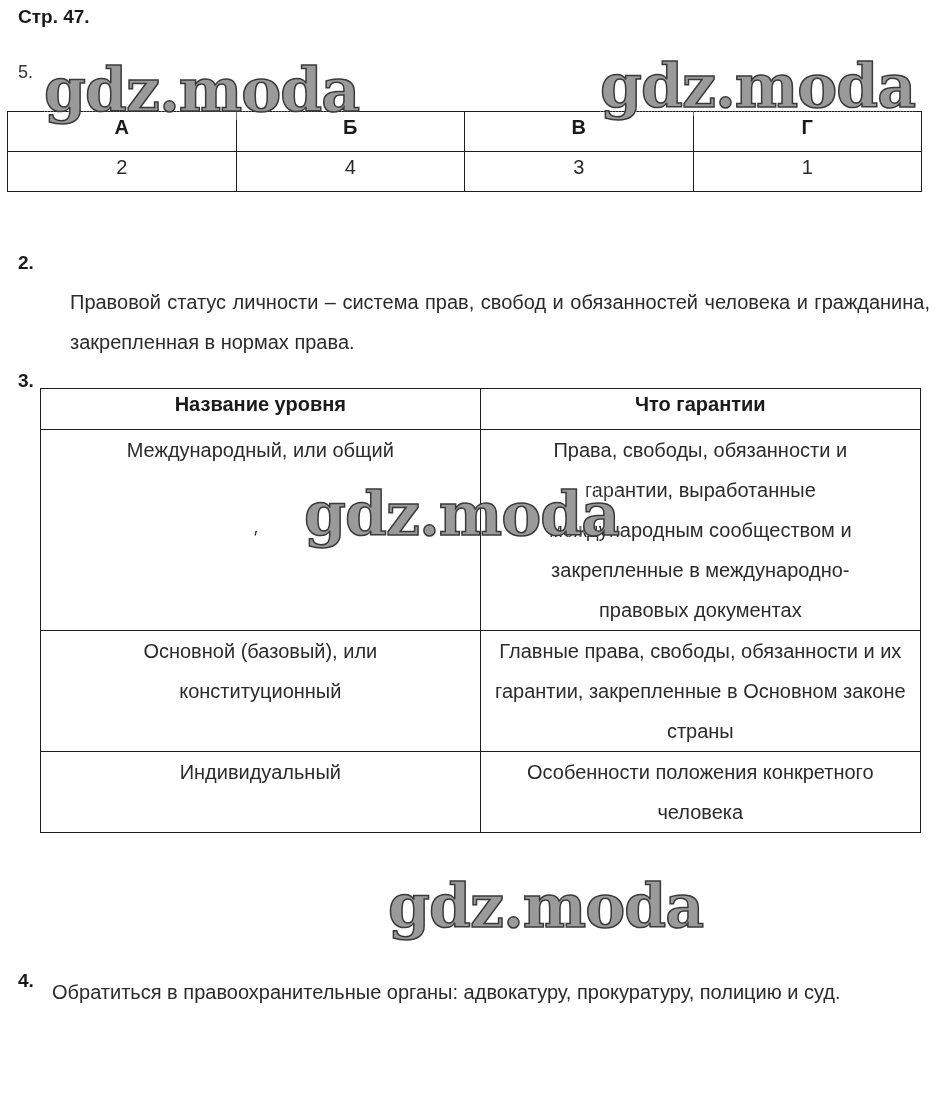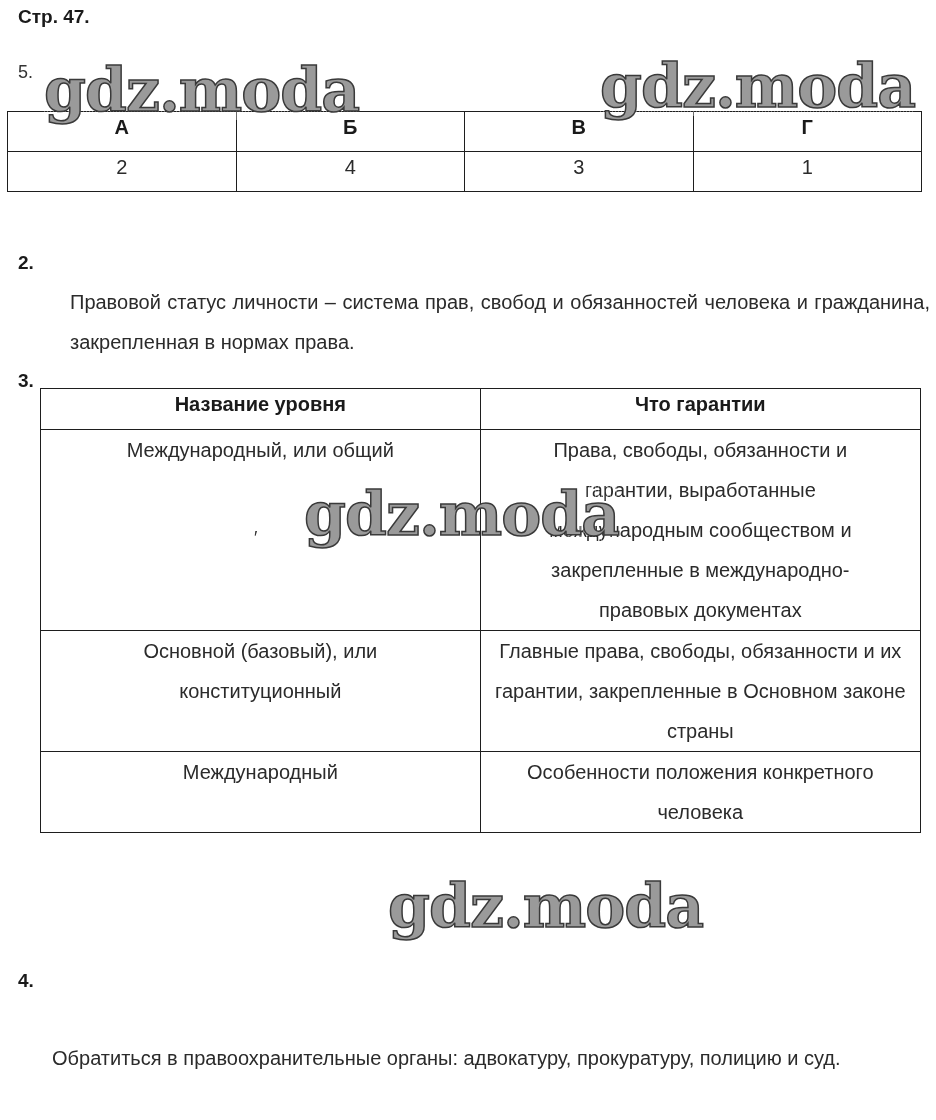--- a/index.html
+++ b/index.html
@@ -77,26 +77,26 @@
   </tr>
   <tr style="height:199px;">
     <td>Международный, или общий</td>
     <td style="padding:0 40px;">Права, свободы, обязанности и гарантии, выработанные международным сообществом и закрепленные в международно-правовых документах</td>
   </tr>
   <tr style="height:120px;">
     <td style="padding:0 75px;">Основной (базовый), или конституционный</td>
     <td style="padding:0 8px;">Главные права, свободы, обязанности и их гарантии, закрепленные в Основном законе страны</td>
   </tr>
   <tr style="height:80px;">
-    <td>Международный</td>
+    <td>Индивидуальный</td>
     <td style="padding:0 14px;">Особенности положения конкретного человека</td>
   </tr>
 </tbody>
   </table>
 <div class="tick">′</div>
 
 <div class="abs task-num" style="left:18px; top:970px;">4.</div>
-<div class="abs para" style="left:52px; top:1038px; width:860px;">Обратиться в правоохранительные органы: адвокатуру, прокуратуру, полицию и суд.</div>
+<div class="abs para" style="left:52px; top:972px; width:860px;">Обратиться в правоохранительные органы: адвокатуру, прокуратуру, полицию и суд.</div>
 
 <div class="wm" style="left:44px; top:60px;">gdz.moda</div>
 <div class="wm" style="left:600px; top:56px;">gdz.moda</div>
 <div class="wm" style="left:304px; top:484px;">gdz.moda</div>
 <div class="wm" style="left:388px; top:876px;">gdz.moda</div>
 
 </body></html>

